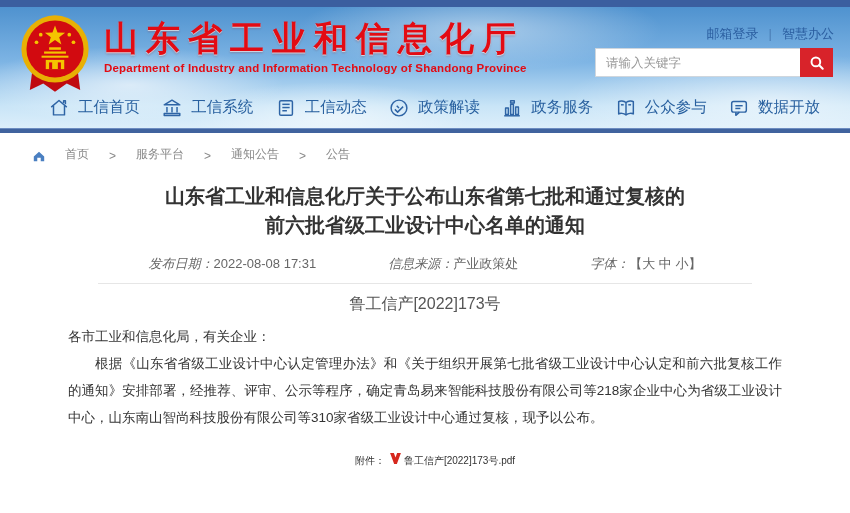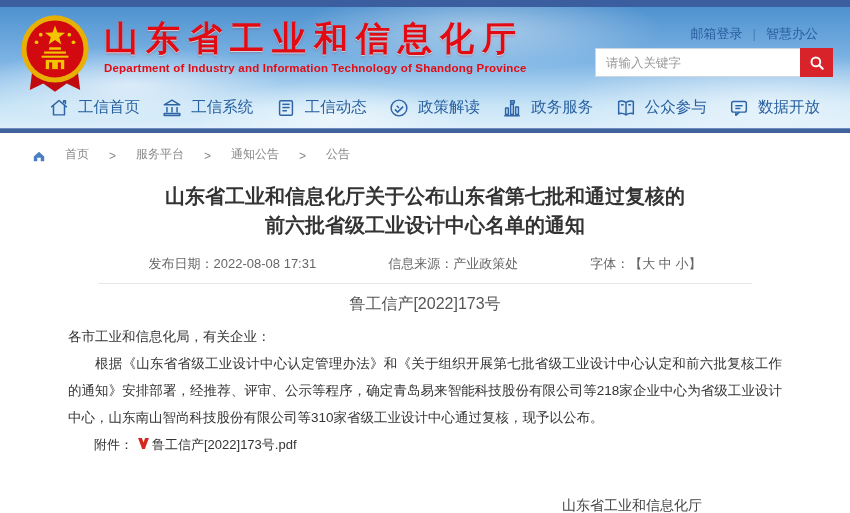--- a/index.html
+++ b/index.html
@@ -22,21 +22,21 @@
   }
   .emblem { position:absolute; left:13px; top:3px; width:84px; height:88px; }
   .brand { position:absolute; left:104px; top:9px; }
   .site-title {
     color:#e30b13; font-size:34px; font-weight:bold; letter-spacing:8px;
     text-shadow:0 1px 1px rgba(255,255,255,.7), 0 2px 2px rgba(120,0,0,.25);
     white-space:nowrap;
   }
   .site-sub { color:#e30b13; font-size:11.5px; font-weight:bold; letter-spacing:.2px; }
 
-  .top-links { position:absolute; right:32px; top:18px; font-size:13px; color:#2a5d9f; }
+  .top-links { position:absolute; right:16px; top:18px; font-size:13px; color:#2a5d9f; }
   .top-links a { color:#2a5d9f; text-decoration:none; cursor:pointer; }
   .top-links .sep { margin:0 10px; color:#4a7cb5; }
 
   .searchbar { position:absolute; right:17px; top:41px; display:flex; height:29px; }
   .search-input {
     width:205px; height:29px; border:1px solid #cfd6dd; border-right:none; background:#fff;
     font-size:12.5px; color:#333; padding:0 10px; outline:none;
   }
   .search-input::placeholder { color:#999; }
   .search-btn { width:33px; height:29px; background:#d8232a; border:none; cursor:pointer;
@@ -58,27 +58,27 @@
   .breadcrumb { padding:13px 0 0 32px; font-size:12px; color:#888;
     display:flex; align-items:flex-end; gap:19px; }
   .breadcrumb a { color:#888; text-decoration:none; cursor:pointer; }
   .crumb-sep { margin:0 1px; }
 
   .article { padding:0 68px; }
   .art-title { text-align:center; color:#333; font-size:20px; font-weight:600;
     line-height:29px; margin-top:19px; }
   .meta { display:flex; justify-content:center; gap:72px; margin-top:15px;
     font-size:13px; color:#666; }
-  .meta b { font-weight:normal; }
+  .meta b { font-weight:normal;font-style:italic; }
   .meta-rule { border:none; border-top:1px solid #e6e6e6; margin:10px 30px 0 30px; }
   .doc-number { text-align:center; font-size:16px; color:#555; margin-top:10px; }
 
   .body-text { margin-top:8px; font-size:13.5px; color:#333; line-height:27px; text-align:justify; }
   .indent { text-indent:2em; }
-  .attachment { margin-top:0; font-size:13px; color:#333; line-height:27px; text-indent:2em; }
+  .attachment { margin-top:16px; font-size:10px; color:#333; line-height:27px; text-indent:2em;text-align:center; }
   .attachment a { color:#333; text-decoration:none; cursor:pointer; }
   .pdf-glyph { display:inline-block; width:13px; height:13px; margin:0 2px -1px 4px; }
 
   .signature { margin-top:34px; padding-right:80px; text-align:right; }
   .sig-inner { display:inline-block; text-align:center; font-size:14px; color:#444; line-height:27px; }
 </style>
 </head>
 <body>
 
 <div class="page">

